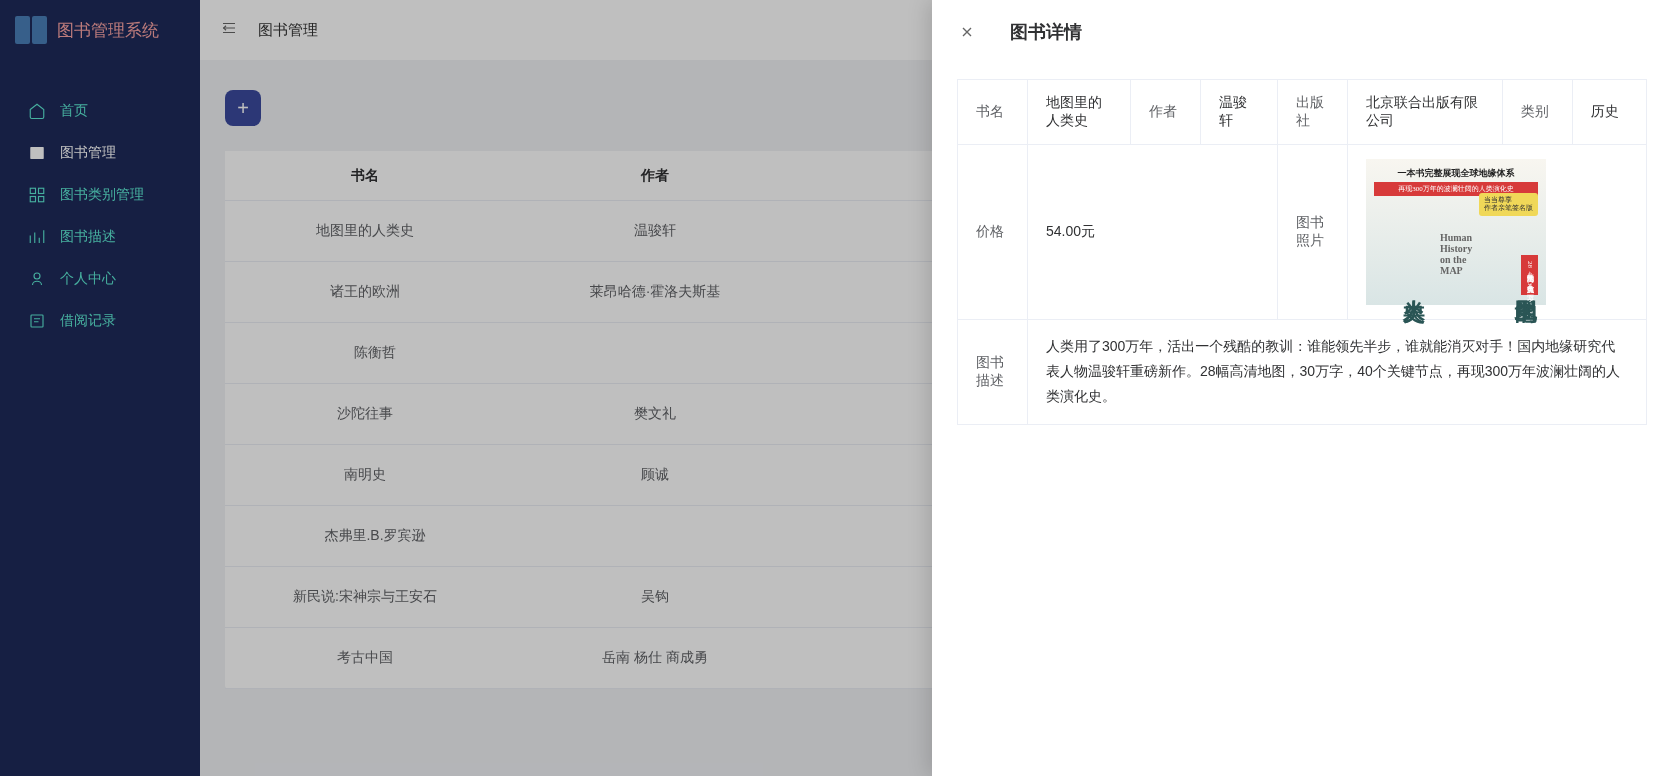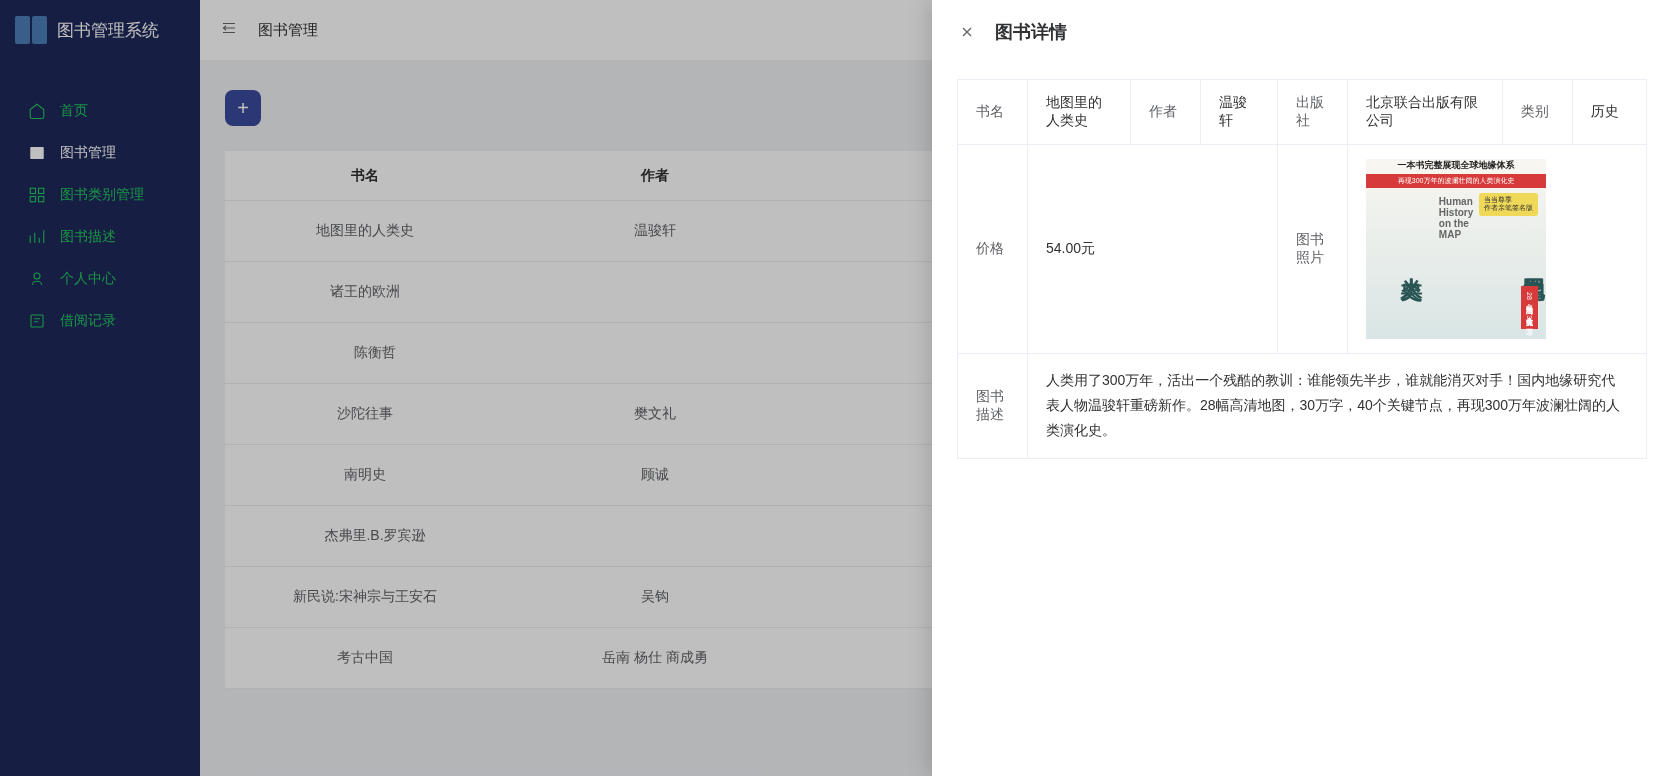--- a/index.html
+++ b/index.html
@@ -36,35 +36,35 @@
       height: 28px;
       display: flex;
       gap: 2px;
     }
     .logo-icon span {
       flex: 1;
       background: #4a7fb8;
       border-radius: 2px;
     }
     .app-title {
-      color: #ffffff;
+      color: #fca5a5;
       font-size: 17px;
       font-weight: 500;
     }
     .sidebar-menu {
       padding-top: 30px;
     }
     .menu-item {
       display: flex;
       align-items: center;
       height: 42px;
       padding-left: 28px;
       cursor: pointer;
       gap: 14px;
-      color: #22c55e;
+      color: #5eead4;
     }
     .menu-item.active {
       color: #ffffff;
     }
     .menu-icon {
       width: 18px;
       height: 18px;
       display: flex;
       align-items: center;
       justify-content: center;
@@ -156,21 +156,21 @@
       top: 0;
       width: 740px;
       height: 776px;
       background: #fff;
       box-shadow: -4px 0 20px rgba(0,0,0,0.15);
       padding: 20px 25px;
     }
     .drawer-header {
       display: flex;
       align-items: center;
-      gap: 18px;
+      gap: 33px;
       margin-bottom: 35px;
     }
     .close-btn {
       font-size: 18px;
       color: #666;
       cursor: pointer;
       width: 20px;
       height: 20px;
       display: flex;
       align-items: center;
@@ -193,23 +193,25 @@
       color: #303133;
       vertical-align: middle;
     }
     .detail-table td.label {
       width: 70px;
       color: #606266;
       font-weight: 500;
     }
     .book-cover {
       width: 180px;
-      height: 180px;
+      height: 146px;
       background: linear-gradient(180deg, #f8f6f0 0%, #d9e5e5 100%);
       position: relative;
+      padding: 8px;
+      font-family: Liberation Serif, serif;
     }
     .cover-top-text {
       font-size: 9px;
       font-weight: 600;
       text-align: center;
       color: #222;
     }
     .cover-red-band {
       background: #d73a3a;
       color: #fff;
@@ -228,20 +230,21 @@
       flex: 1;
       display: flex;
       flex-direction: column;
       align-items: center;
       justify-content: flex-start;
       font-size: 22px;
       font-weight: 700;
       line-height: 1.1;
       color: #3a6666;
       writing-mode: vertical-rl;
+      margin-top: 28px;
     }
     .cover-col.teal {
       color: #2a5555;
     }
     .cover-badge {
       position: absolute;
       top: 34px;
       right: 8px;
       background: #f0d858;
       color: #333;
@@ -349,20 +352,21 @@
         <div class="cell col-name">书名</div>
         <div class="cell col-author">作者</div>
       </div>
       <div id="table-body">
           <div class="table-row">
             <div class="cell col-name">地图里的人类史</div>
             <div class="cell col-author">温骏轩</div>
           </div>
           <div class="table-row">
             <div class="cell col-name">诸王的欧洲</div>
+            <div class="cell col-author">莱昂哈德·霍洛夫斯基</div>
           </div>
           <div class="table-row">
             <div class="cell col-author">陈衡哲</div>
           </div>
           <div class="table-row">
             <div class="cell col-name">沙陀往事</div>
             <div class="cell col-author">樊文礼</div>
           </div>
           <div class="table-row">
             <div class="cell col-name">南明史</div>

